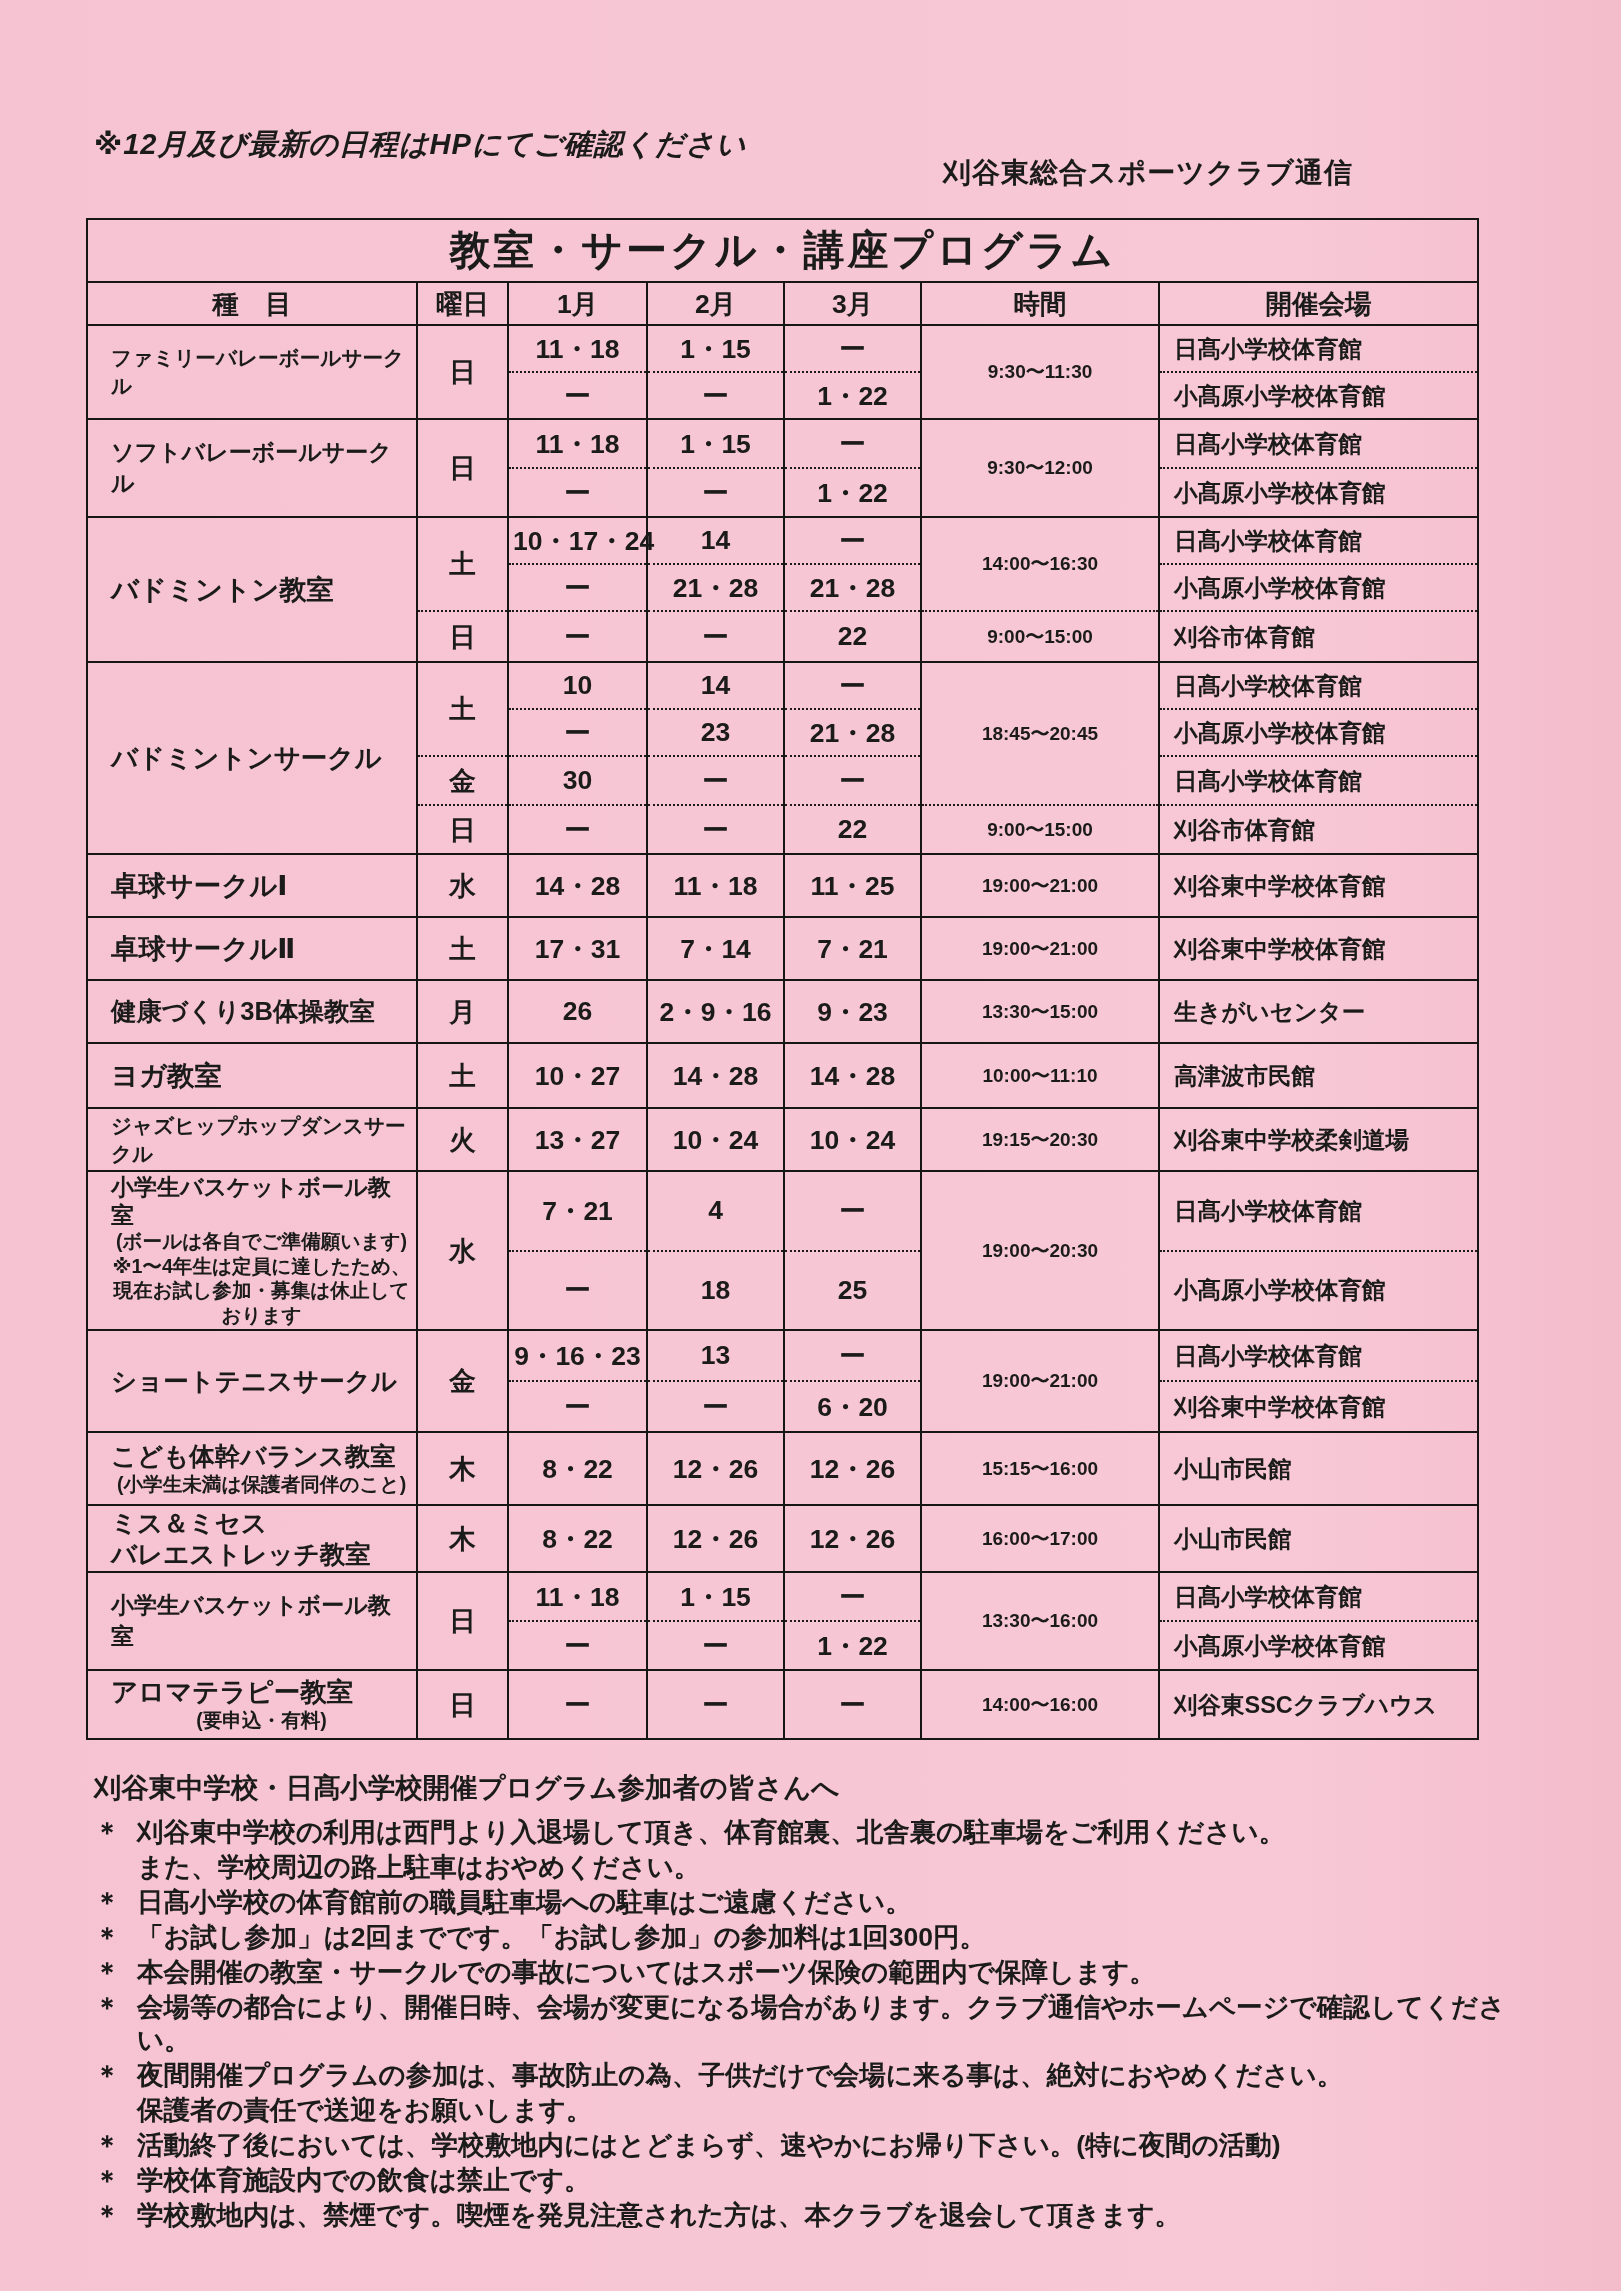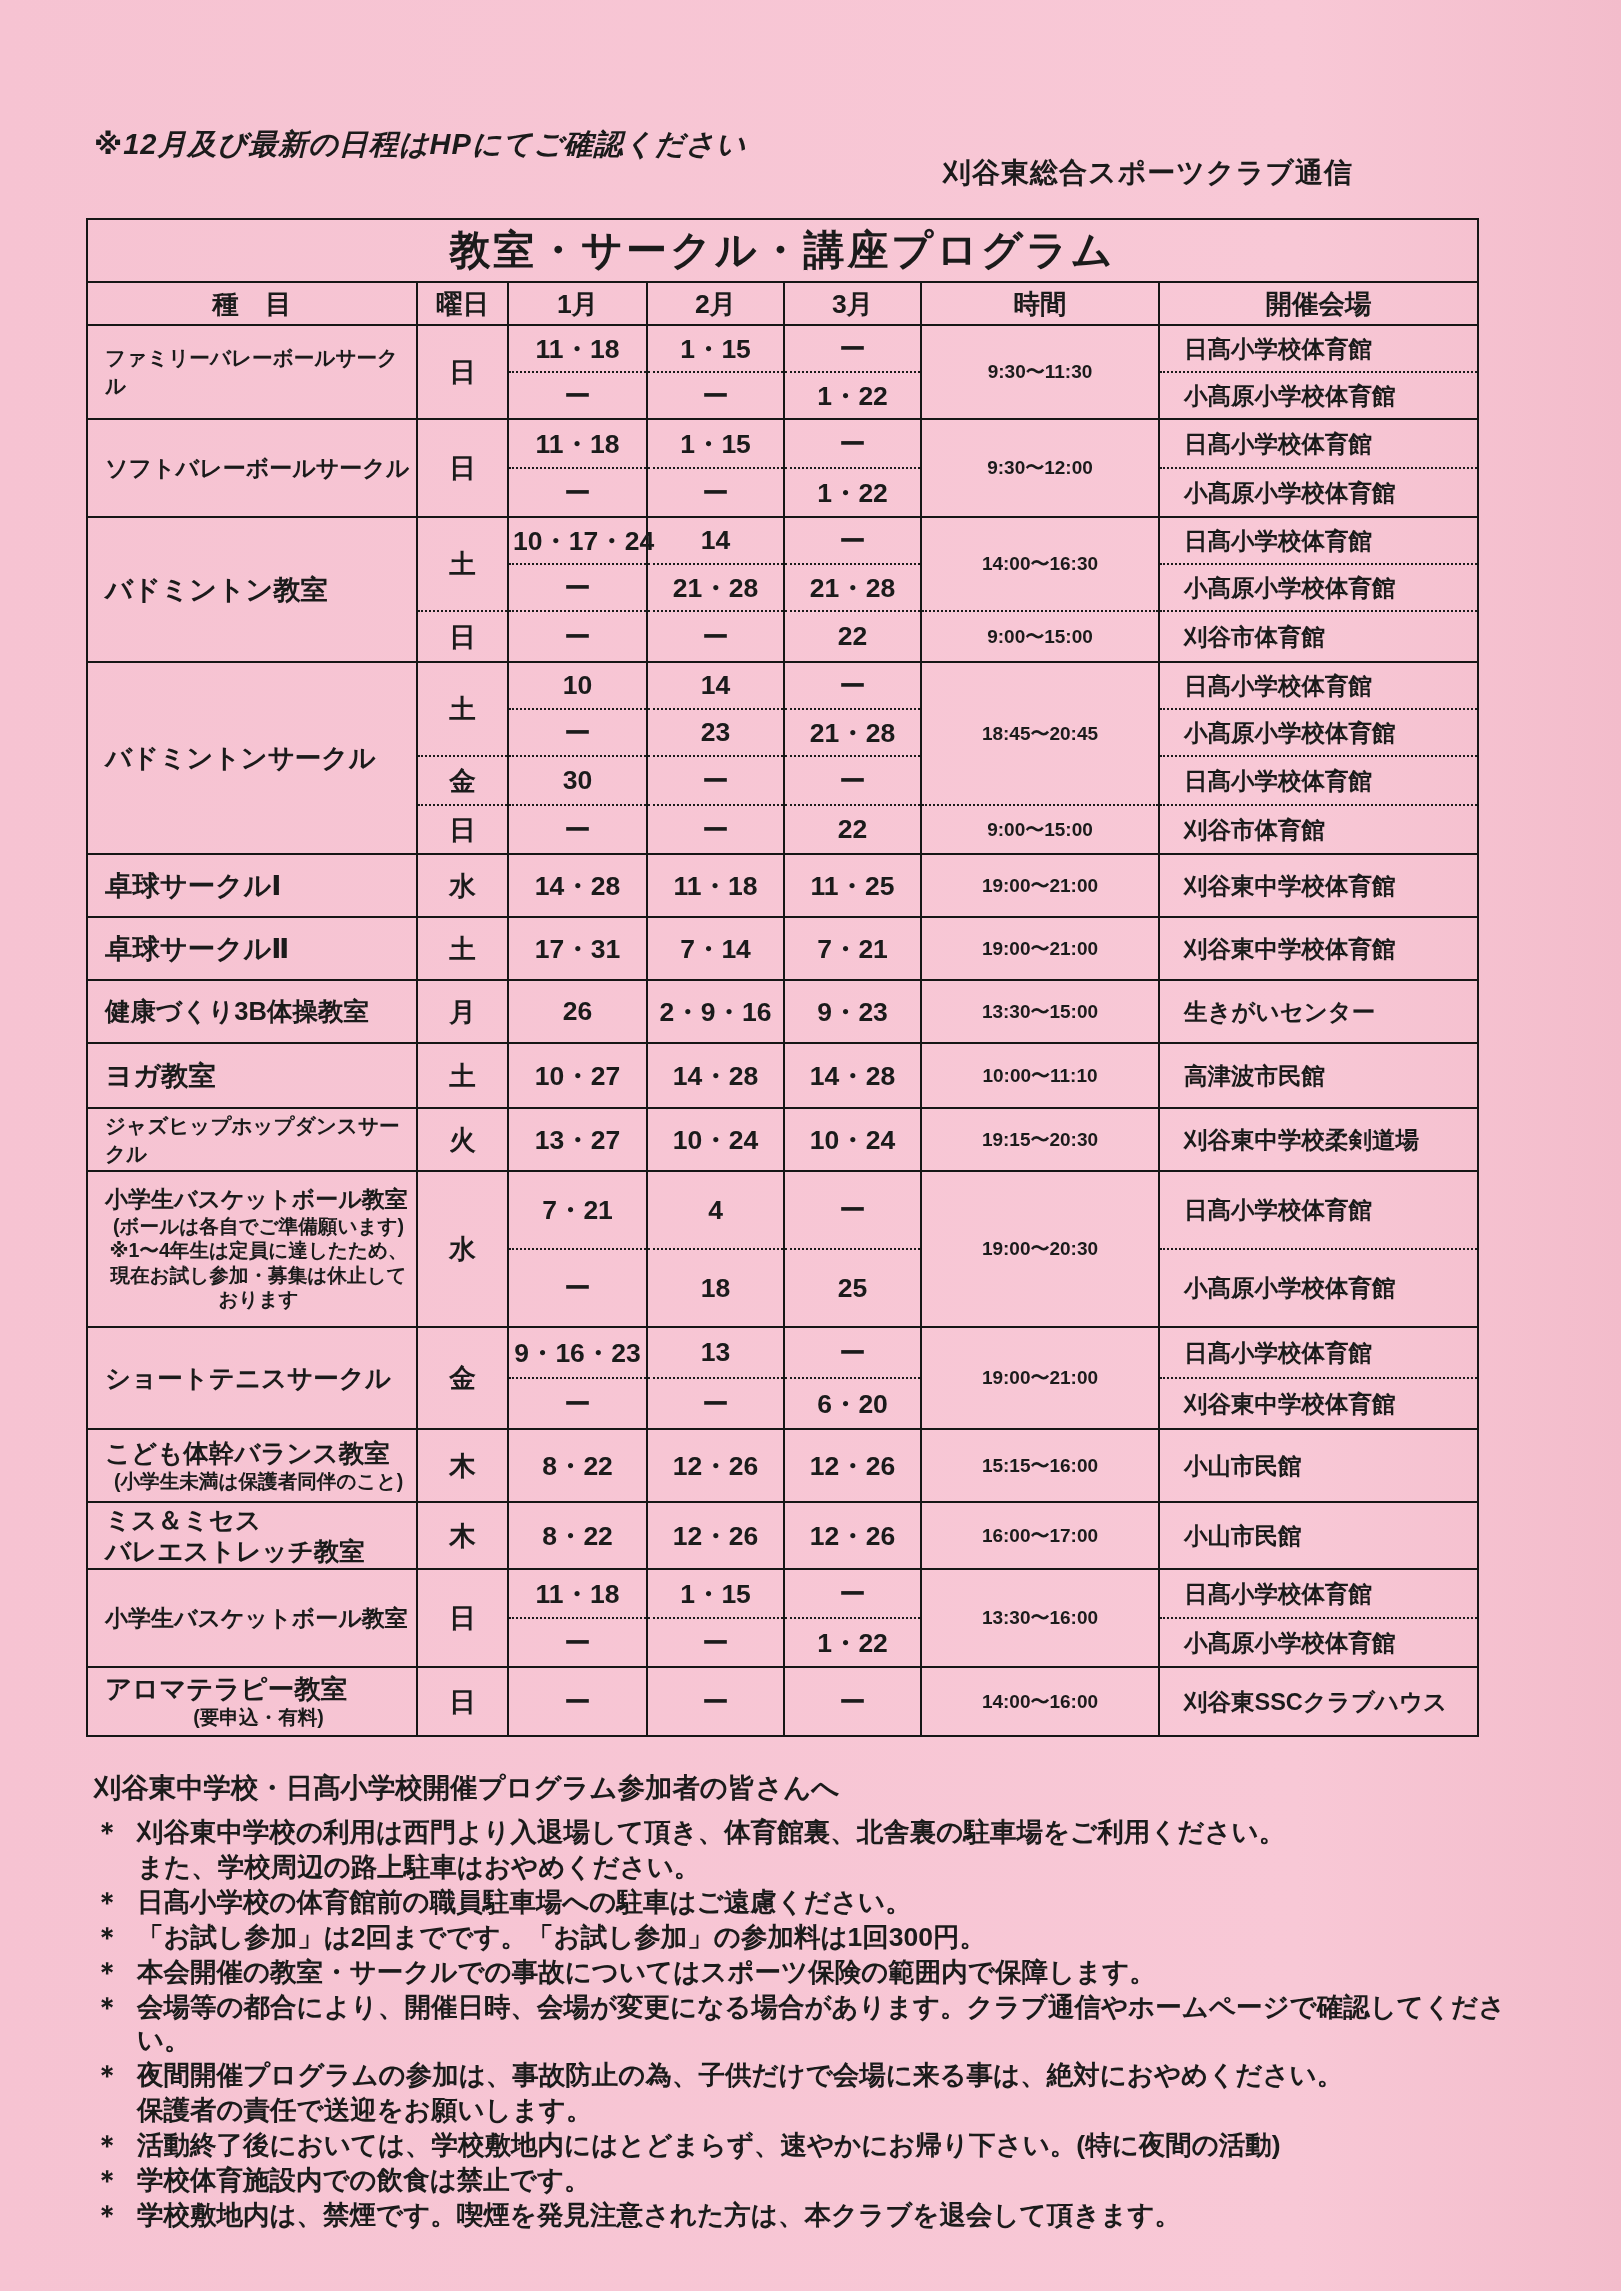--- a/index.html
+++ b/index.html
@@ -35,25 +35,25 @@
     text-align:center; vertical-align:middle;
     padding:2px 3.9px;
     white-space:nowrap;
   }
   th.tbl-title {
     font-size:41px; height:63px; letter-spacing:2.9px;
     border-bottom:2px solid #161616;
   }
   tr.col-head th { height:43px; font-size:26.5px; border-bottom:2.9px solid #161616; }
   tbody { border-bottom:2px solid #161616; }
-  td.item { text-align:left; padding-left:17px; white-space:normal; }
+  td.item { text-align:left; padding-left:23px; white-space:normal; }
   td.day  { font-size:26.5px; }
   td.date { font-size:26.5px; }
   td.time { font-size:19px; letter-spacing:0; }
-  td.venue{ font-size:23.5px; text-align:left; padding-left:24px; }
+  td.venue{ font-size:23.5px; text-align:left; padding-left:14px; }
   .fs21{font-size:20.6px;} .fs24{font-size:23px;} .fs26{font-size:25.5px;}
   .fs27{font-size:26.5px;} .fs28{font-size:27.4px;}
   .item-sub { font-size:19.6px; line-height:1.25; white-space:normal; text-align:center; }
   .item-name { white-space:normal; line-height:1.2; }
   .bd { border-bottom:2.9px dotted #1a1a1a; }
   tr.r48 td{height:47px;} tr.r50 td{height:49px;} tr.r52 td{height:51px;}
   tr.r62 td{height:63px;} tr.r64 td{height:63px;} tr.r66 td{height:65px;}
   tr.r70 td{height:69px;} tr.r74 td{height:73px;} tr.r80 td{height:78px;}
   .footer {
     position:absolute; left:94px; top:1770px; width:1451px;

